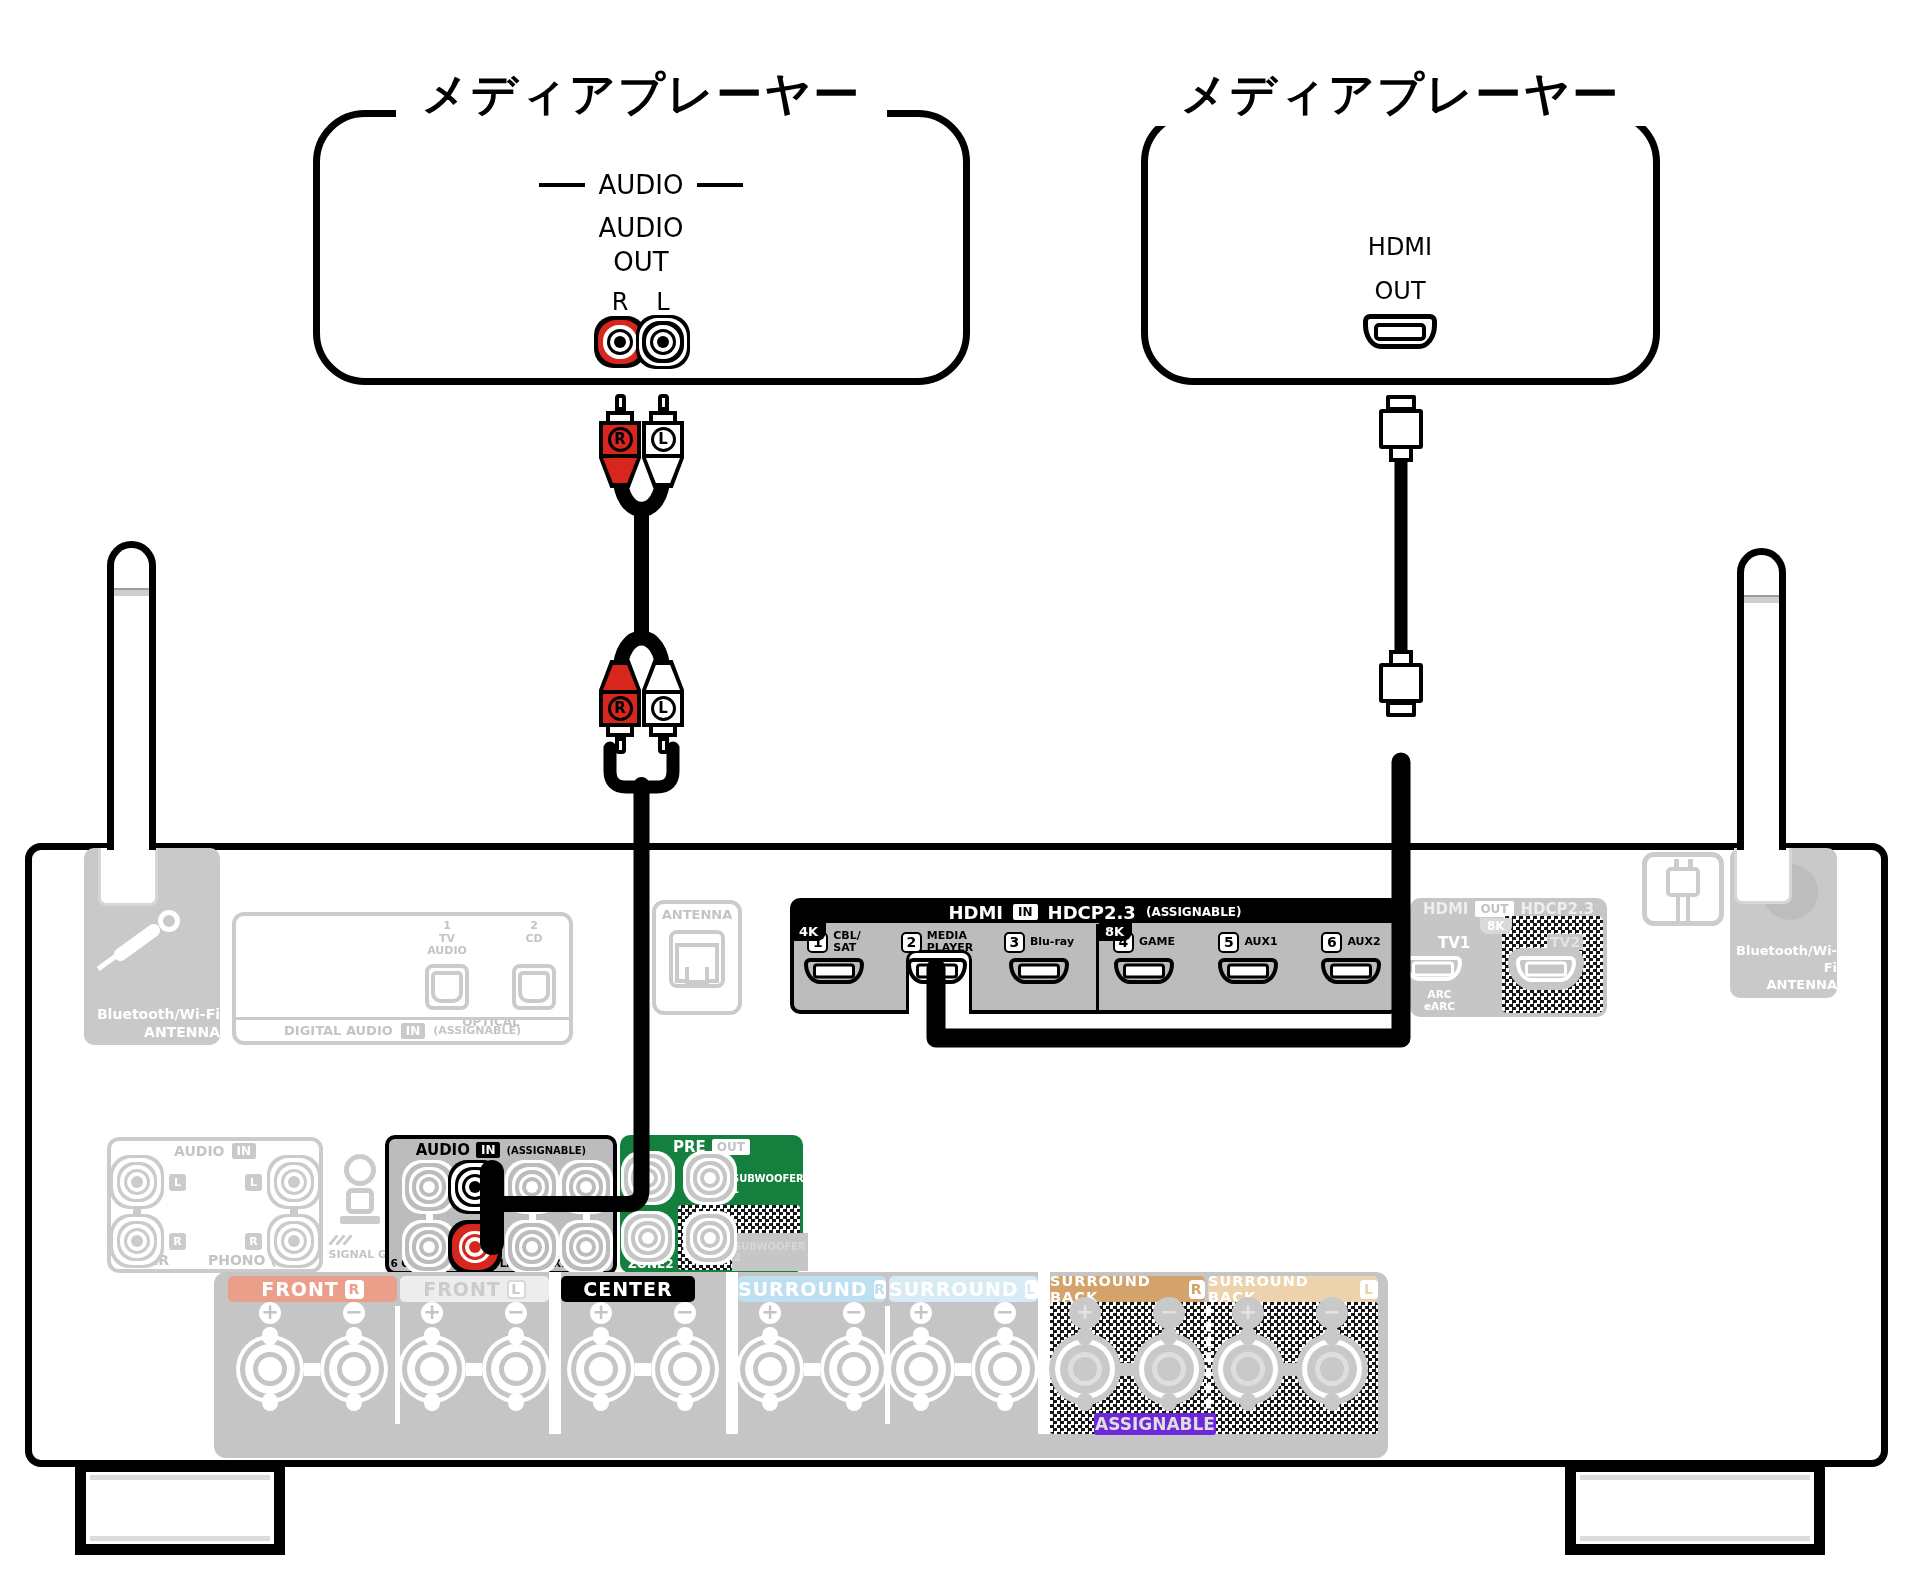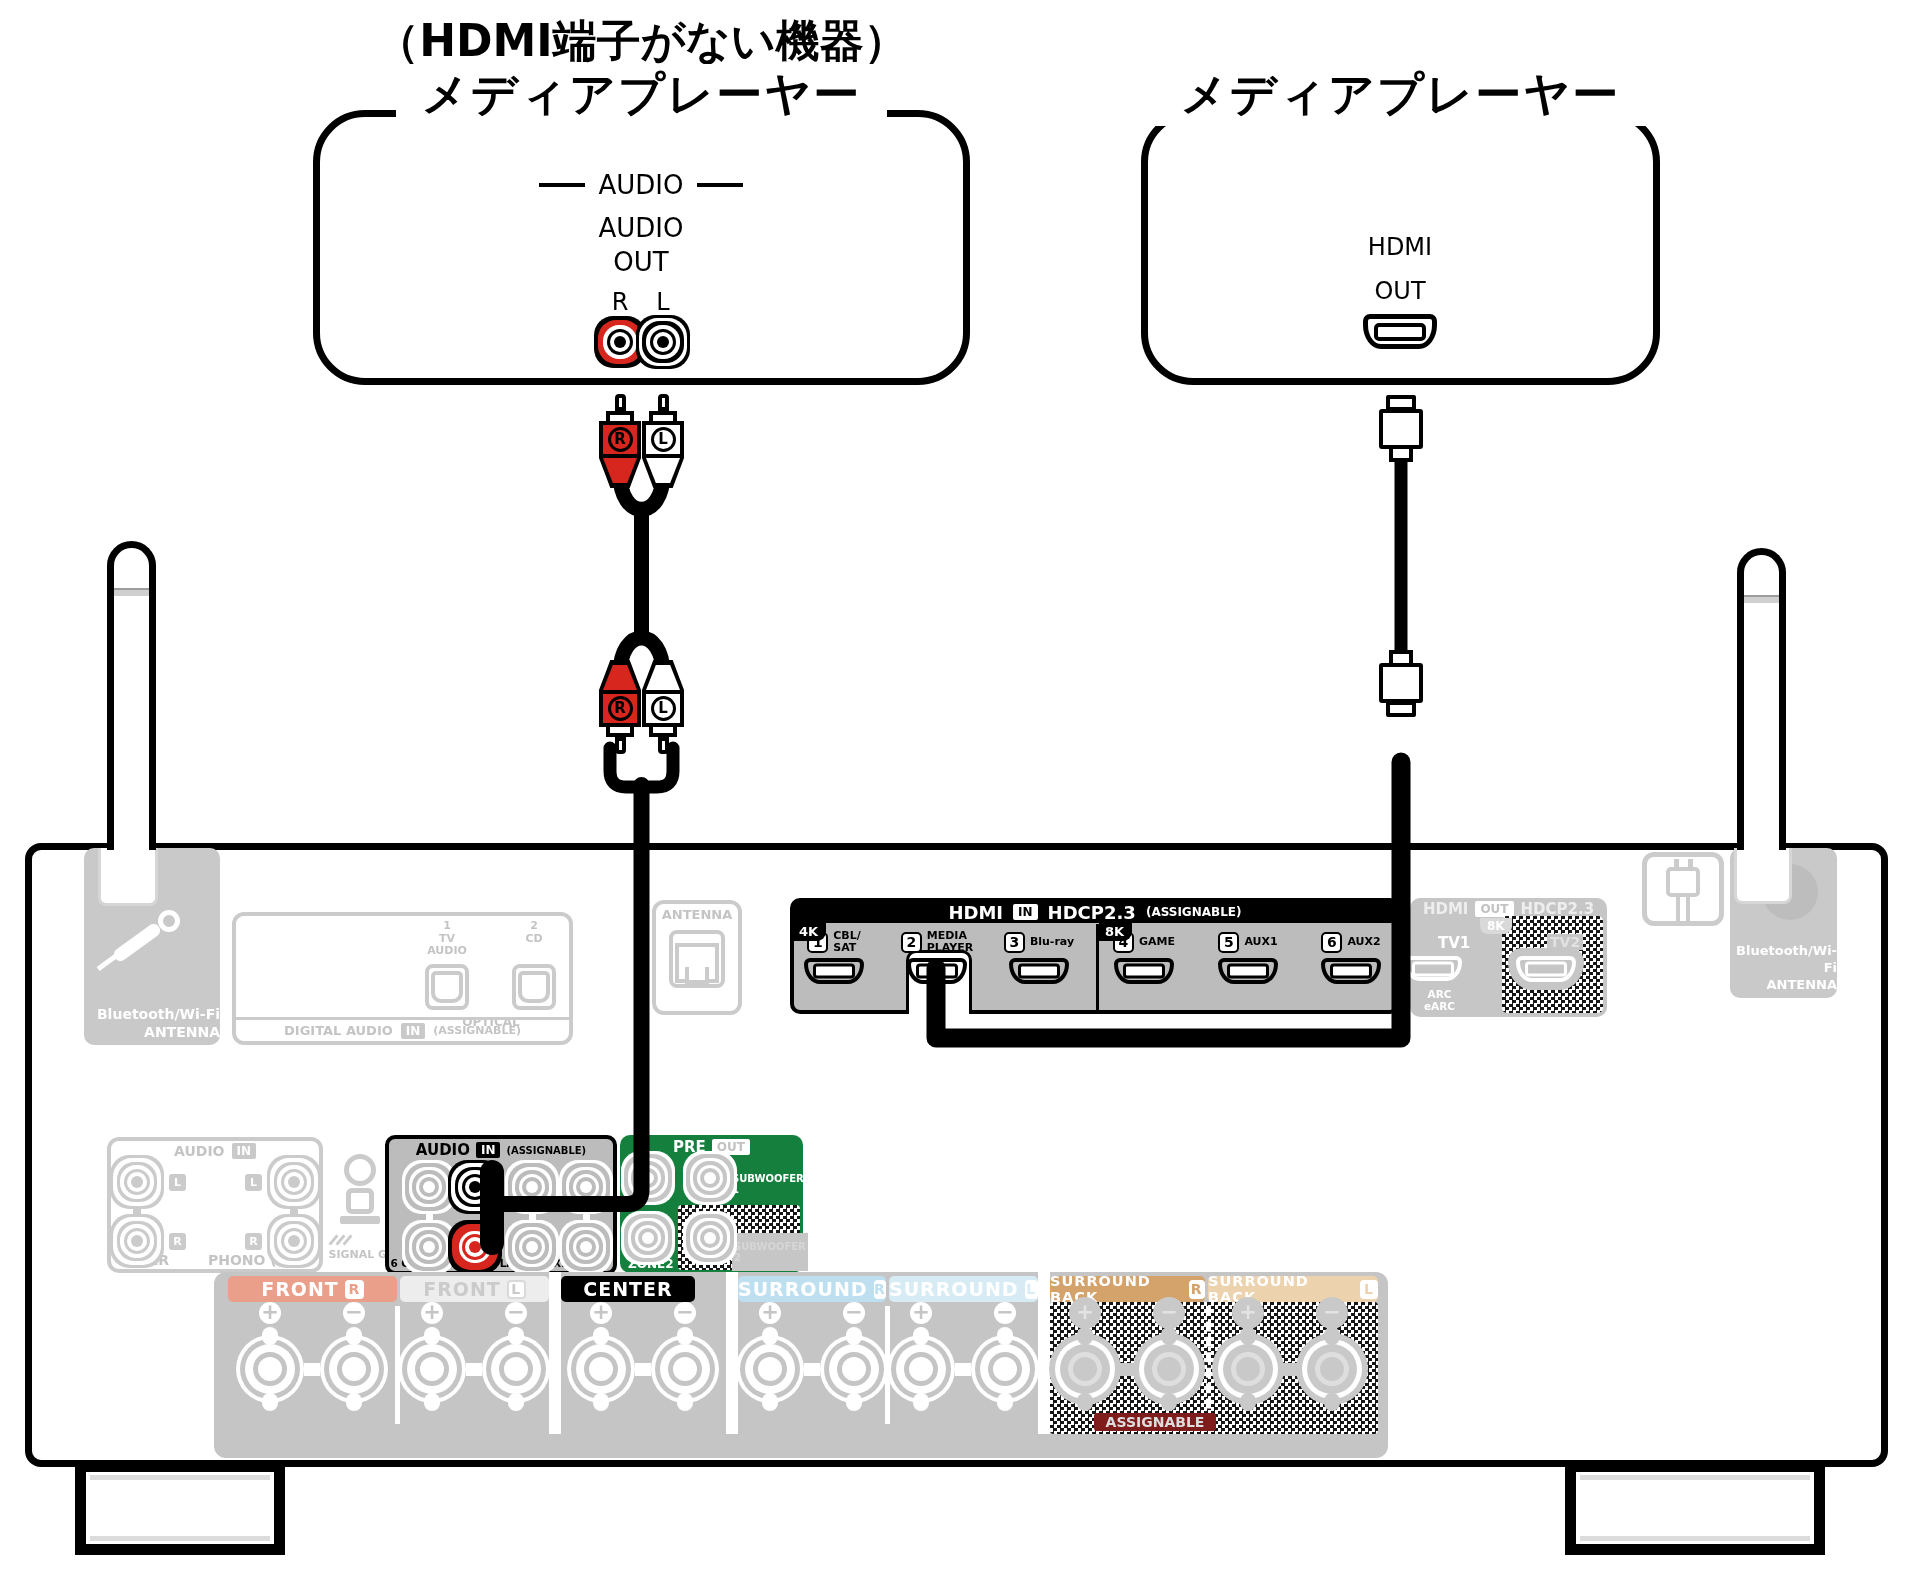--- a/index.html
+++ b/index.html
@@ -141,21 +141,20 @@
   .rj:before{content:"";position:absolute;left:50%;top:33px;transform:translateX(-50%);width:16px;height:13px;border:4px solid #cbcbcb;border-top:none;background:#fff;z-index:2}
 
   .cables{position:absolute;left:0;top:0;z-index:5}
   .lrchip{position:absolute;width:17px;height:17px;background:#cbcbcb;color:#fff;font-size:11px;font-weight:bold;text-align:center;line-height:17px;border-radius:3px}
 </style>
 </head>
 <body>
 
 <div id="canvas">
 
-  <div class="note" style="left:313px;top:12px;width:657px">（HDMI端子がない機器）</div>
   <div class="devtitle" style="left:313px;top:64px;width:657px"><b>メディアプレーヤー</b></div>
   <div class="devbox" style="left:313px;top:110px;width:657px;height:275px"></div>
 
   <div class="audiorule" style="left:441px;top:170px;width:400px;z-index:5">
     <i></i>
       <span style="display:inline">AUDIO</span>
       <i></i>
   </div>
   <div class="dtxt" style="left:541px;top:213px;width:200px;font-size:26px;z-index:5">AUDIO</div>
   <div class="dtxt" style="left:541px;top:247px;width:200px;font-size:26px;z-index:5">OUT</div>
@@ -549,16 +548,16 @@
     <div class="post gh" style="left:1009px;top:72px">
         <i class="tt"></i>
         <i class="tb"></i>
       </div>
     <div class="post gh" style="left:1093px;top:72px">
         <i class="tt"></i>
         <i class="tb"></i>
       </div>
     <i class="plink gh" style="left:1068px;top:91px"></i>
 
-    <div class="abs" style="left:880px;top:141px;width:122px;text-align:center;font-size:14px;font-weight:bold;color:#dedede;background:#7f1d1d;border-radius:3px;padding:1px 0">ASSIGNABLE</div>
+    <div class="abs" style="left:880px;top:141px;width:122px;text-align:center;font-size:17px;font-weight:bold;color:#dedede;background:#6d28d9;border-radius:3px;padding:1px 0">ASSIGNABLE</div>
   </div>
 
 </div>
 
 </body></html>

